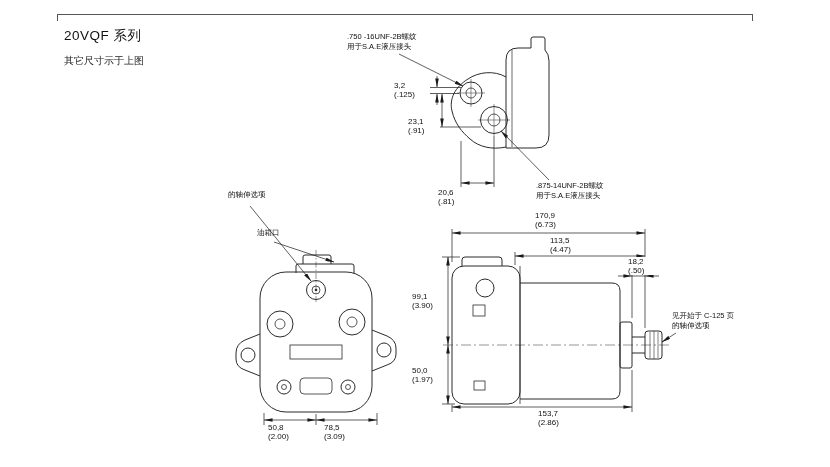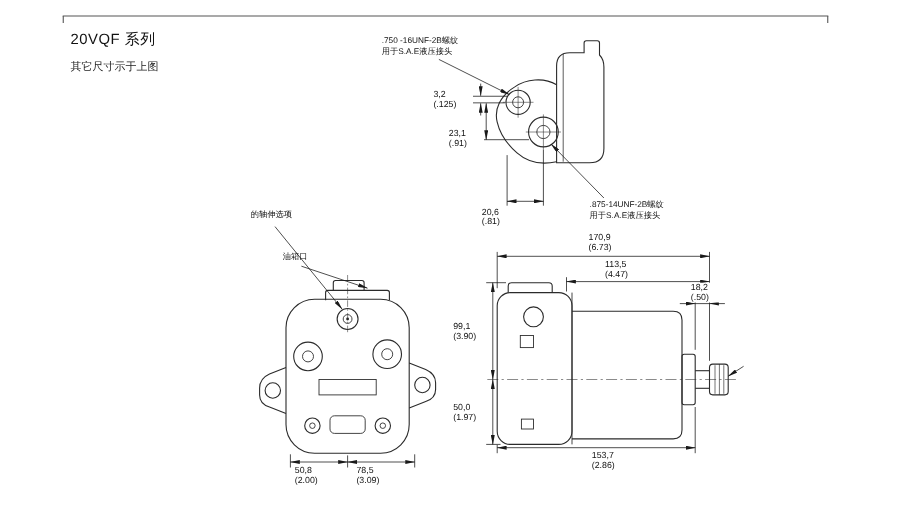--- a/index.html
+++ b/index.html
@@ -208,14 +208,18 @@
   </div>
   <div class="dim" style="left:412px;top:366px;width:34px">
     <span>50,0</span>
     <span>(1.97)</span>
   </div>
   <div class="dim" style="left:538px;top:409px;width:44px">
     <span>153,7</span>
     <span>(2.86)</span>
   </div>
 
+  <div class="note" style="left:672px;top:311px;width:88px">
+    <span>见开始于 C-125 页</span>
+    <span>的轴伸选项</span>
+  </div>
 
 </div>
 
 </body></html>

